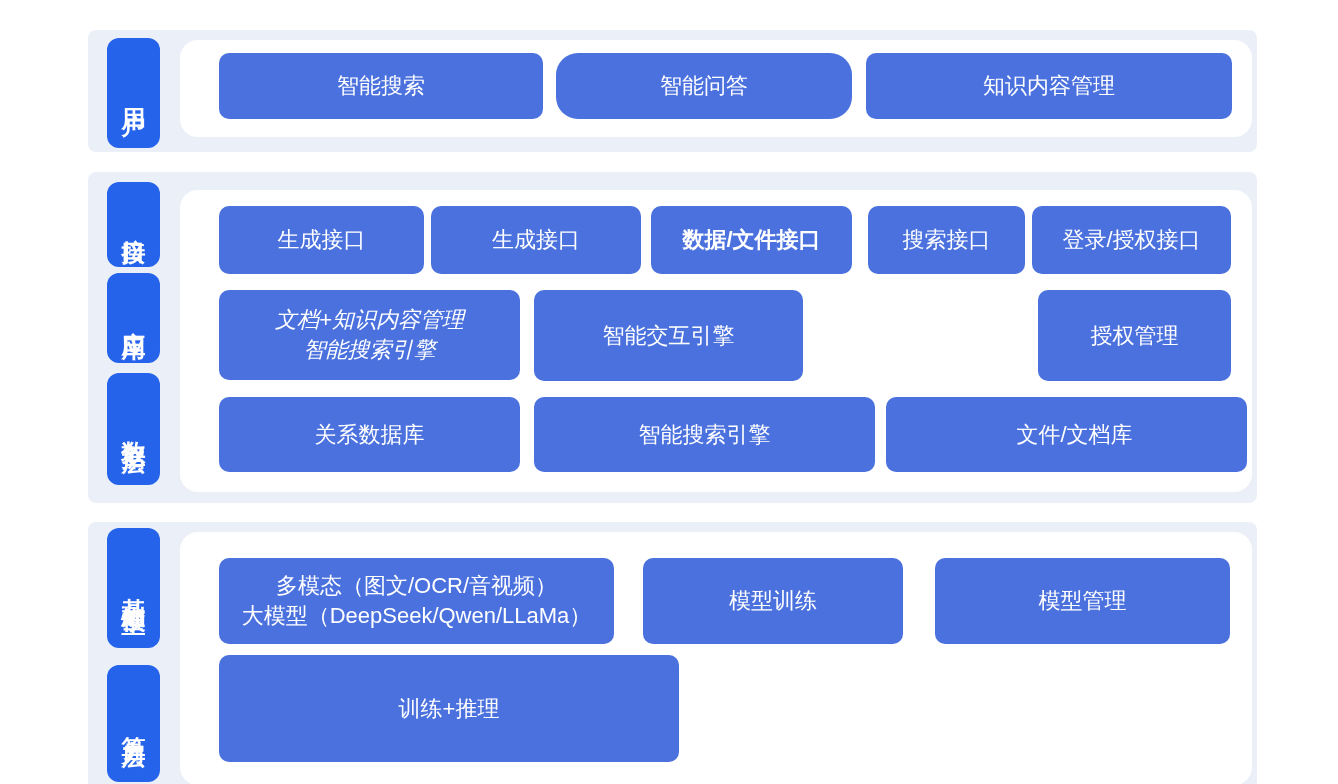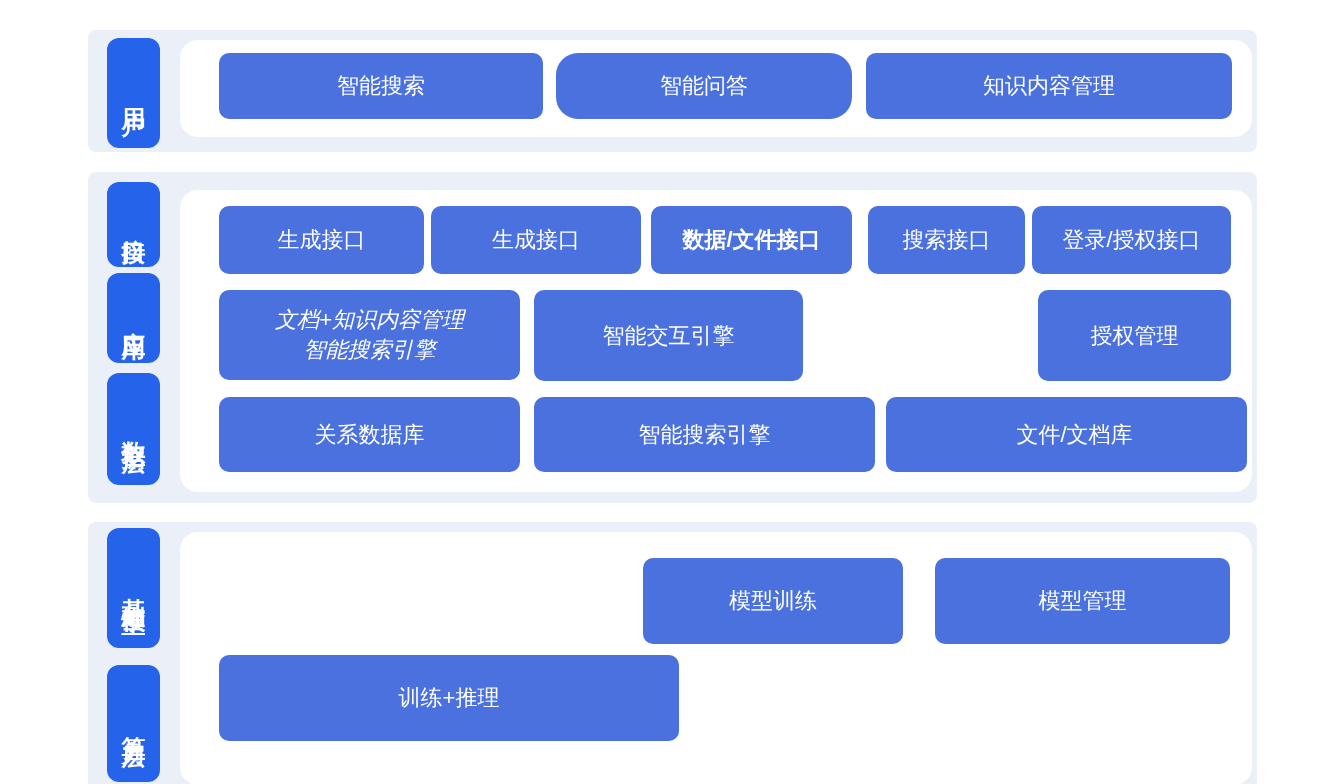--- a/index.html
+++ b/index.html
@@ -78,19 +78,21 @@
 
   <div class="blk" style="left:219px;top:377px;width:301px;height:75px;">关系数据库</div>
   <div class="blk" style="left:534px;top:377px;width:341px;height:75px;">智能搜索引擎</div>
   <div class="blk" style="left:886px;top:377px;width:345px;height:75px;padding-left:16px;">文件/文档库</div>
 
   <div class="band" style="top:502px;height:275px;"></div>
   <div class="panel" style="top:512px;height:253px;"></div>
   <div class="vlabel" style="top:508px;height:120px;">基础模型</div>
   <div class="vlabel" style="top:645px;height:117px;">算力层</div>
 
+  <div class="blk" style="left:219px;top:538px;width:395px;height:86px;">多模态（图文/OCR/音视频）
+大模型（DeepSeek/Qwen/LLaMa）</div>
   <div class="blk" style="left:643px;top:538px;width:260px;height:86px;">模型训练</div>
   <div class="blk" style="left:935px;top:538px;width:295px;height:86px;">模型管理</div>
 
-  <div class="blk" style="left:219px;top:635px;width:460px;height:86px;">训练+推理</div>
+  <div class="blk" style="left:219px;top:635px;width:460px;height:107px;">训练+推理</div>
 
   <div class="bottom-bar"></div>
 </div>
 
 </body></html>

